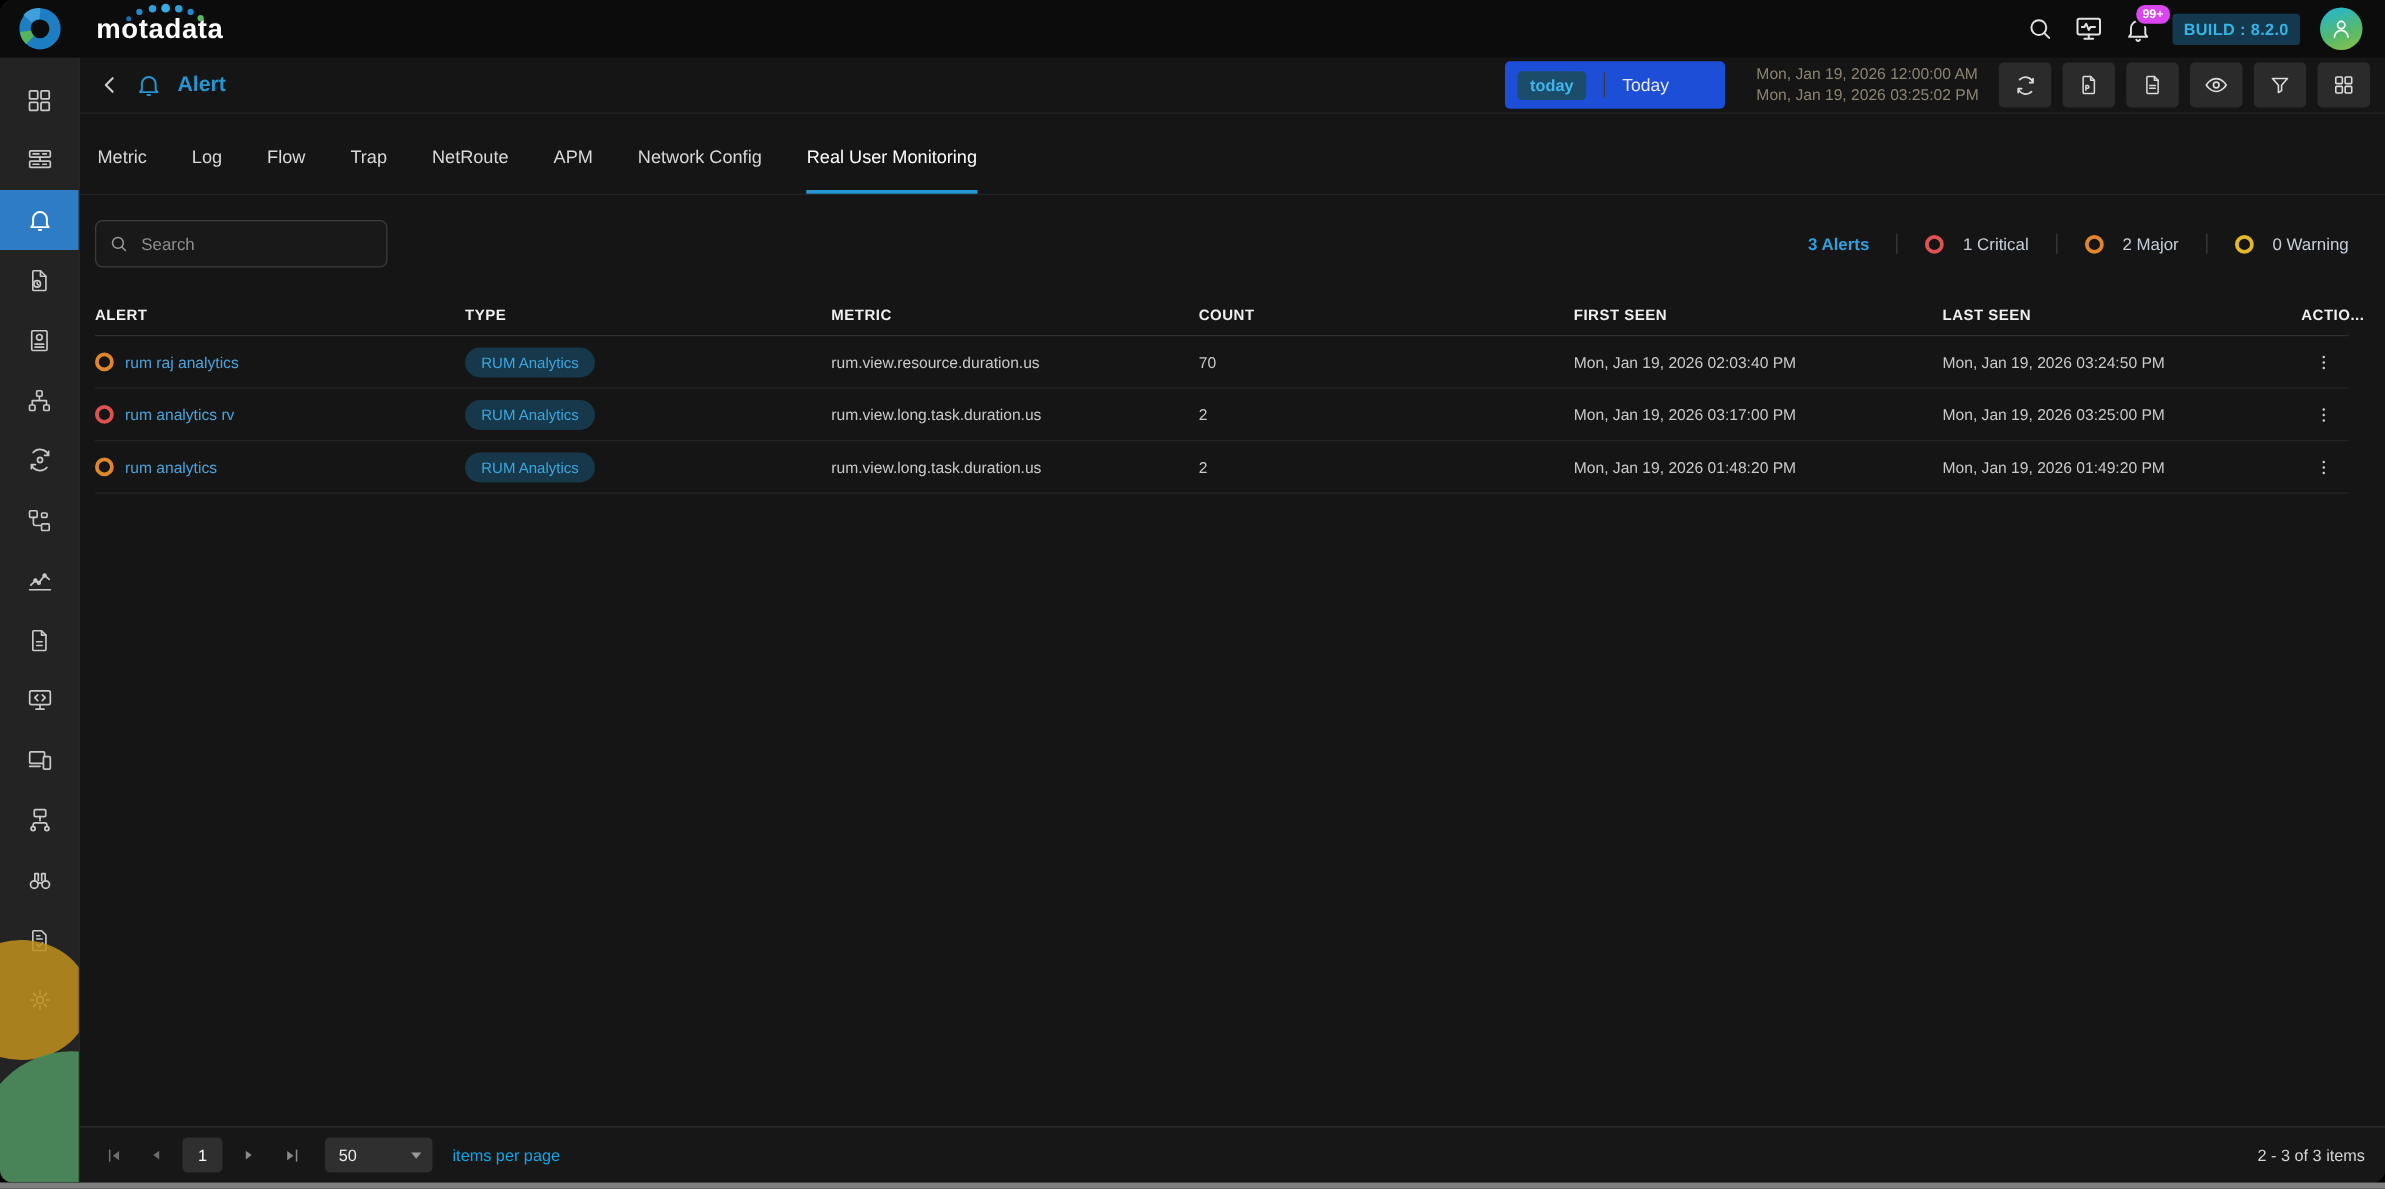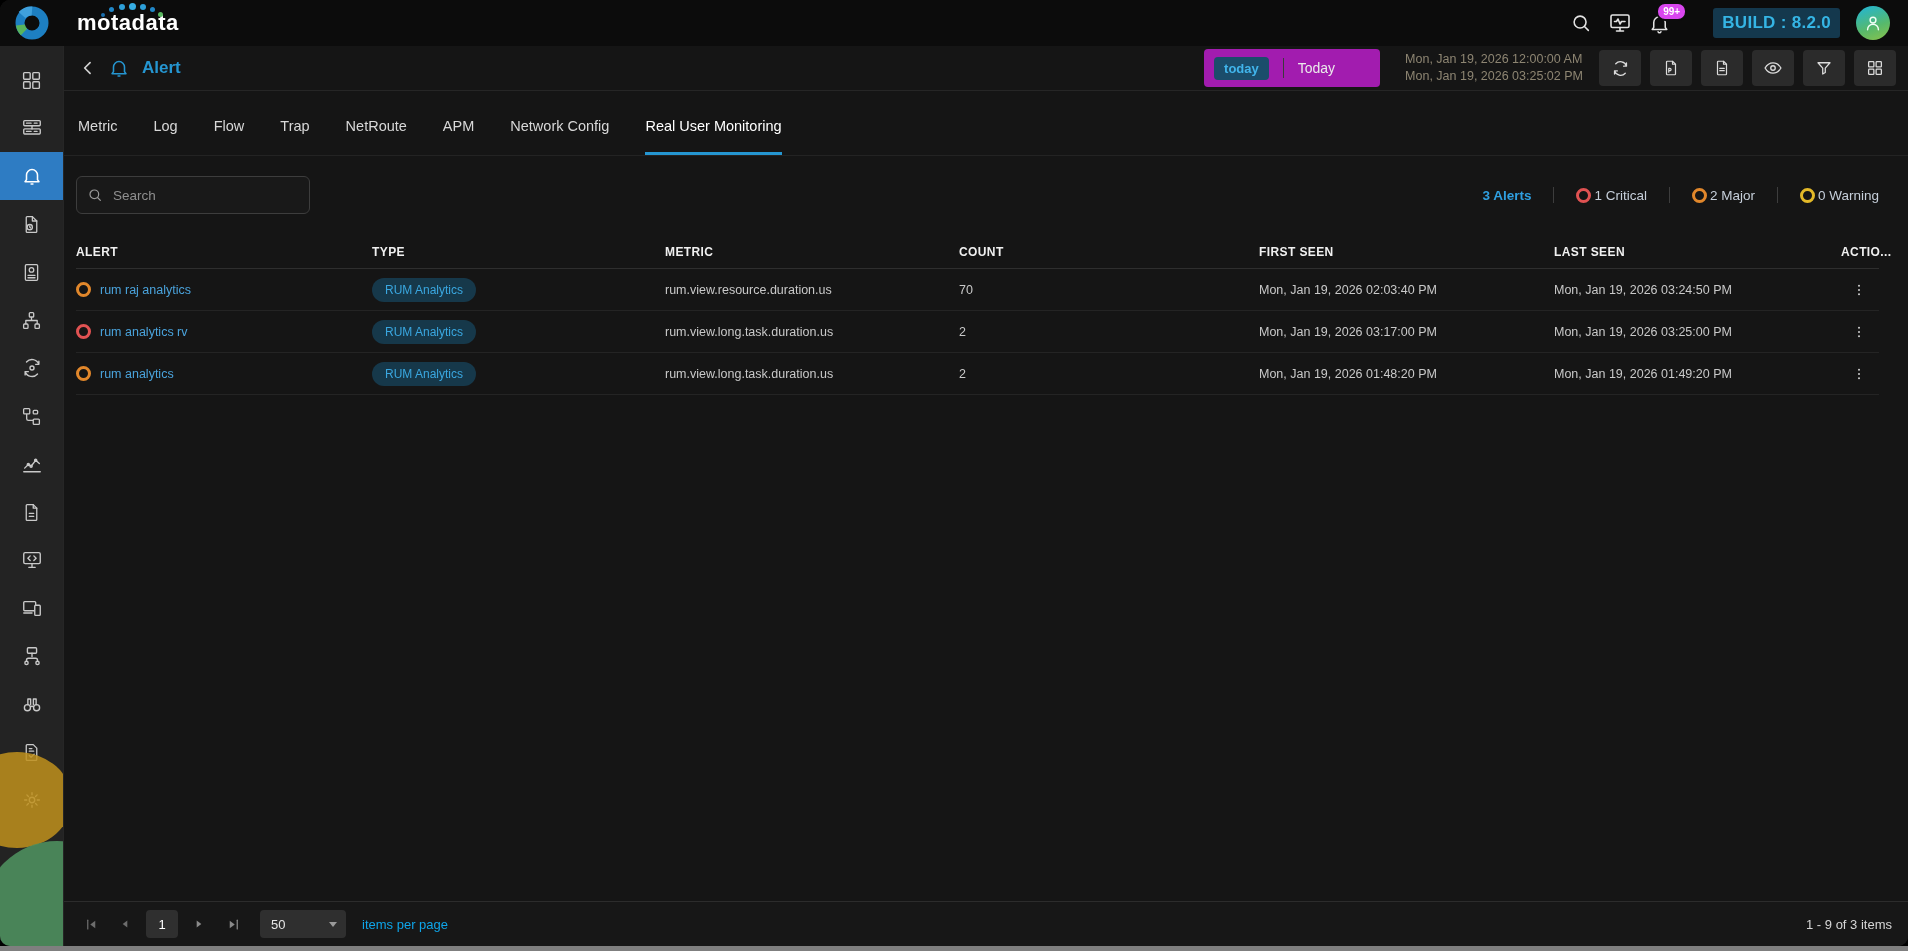--- a/index.html
+++ b/index.html
@@ -11,40 +11,40 @@
   .topbar{position:absolute;left:0;top:0;width:100%;height:46px;background:#0c0c0c;display:flex;align-items:center;z-index:5;}
   .logo-mark{width:63px;display:flex;justify-content:center;align-items:center;}
   .logo-text-wrap{position:relative;margin-left:14px;}
   .logo-text{color:#fff;font-size:22px;font-weight:bold;letter-spacing:.5px;}
   .logo-dots{position:absolute;left:24px;top:-7px;width:64px;height:14px;}
   .logo-dots i{position:absolute;border-radius:50%;}
   .topbar-right{margin-left:auto;display:flex;align-items:center;gap:16px;padding-right:18px;}
   .tb-icon{color:#e3e3e3;display:flex;align-items:center;cursor:pointer;}
   .bell-wrap{position:relative;}
   .notif-badge{position:absolute;top:-10px;left:8px;background:#d946ef;color:#fff;font-size:10px;font-weight:bold;padding:2px 5px;border-radius:9px;border:2px solid #0c0c0c;}
-  .build-badge{background:#14384d;color:#35b5e5;font-size:17px;font-weight:bold;padding:5px 9px;border-radius:3px;letter-spacing:.3px;margin-left:26px;}
+  .build-badge{background:#14384d;color:#35b5e5;font-size:13px;font-weight:bold;padding:5px 9px;border-radius:3px;letter-spacing:.3px;}
   .avatar{width:34px;height:34px;border-radius:50%;background:linear-gradient(160deg,#29b6c8 10%,#57b96b 60%,#8bc34a 100%);display:flex;align-items:center;justify-content:center;color:#eafff2;}
 
   
   .sidebar{position:absolute;left:0;top:46px;width:63px;height:900px;background:#232323;border-right:1px solid #262626;overflow:hidden;z-index:4;}
   .side-items{display:flex;flex-direction:column;padding-top:10px;}
   .side-item{height:48px;display:flex;align-items:center;justify-content:center;color:#c9c9c9;cursor:pointer;}
   .side-item.active{background:#2e7cc3;color:#fff;}
   .side-decor-yellow{position:absolute;left:-38px;bottom:98px;width:110px;height:96px;border-radius:50%;background:#c0901c;opacity:.85;}
   .side-decor-green{position:absolute;left:-18px;bottom:-45px;width:150px;height:150px;border-radius:50%;background:#4e8f5e;opacity:.9;}
 
   
   .main{position:absolute;left:64px;top:46px;right:0;bottom:0;background:#151515;display:flex;flex-direction:column;}
 
   .page-header{height:44px;border-bottom:1px solid #262626;display:flex;align-items:center;padding:0 12px 0 14px;flex:0 0 auto;}
   .back-btn{color:#cfcfcf;display:flex;align-items:center;cursor:pointer;margin-right:10px;}
   .page-title-icon{color:#2596d1;display:flex;align-items:center;margin-right:12px;}
   .page-title{color:#2596d1;font-size:17px;font-weight:bold;}
   .header-right{margin-left:auto;display:flex;align-items:center;}
-  .range-box{background:#a21caf;border-radius:4px;height:38px;display:flex;align-items:center;padding:0 16px 0 10px;min-width:150px;}
+  .range-box{background:#1d4ed8;border-radius:4px;height:38px;display:flex;align-items:center;padding:0 16px 0 10px;min-width:150px;}
   .chip-today{background:#1b4d6b;color:#41b5ec;font-size:13px;font-weight:bold;padding:4px 10px;border-radius:4px;}
   .range-sep{width:1px;height:20px;background:#3a3a3a;margin:0 14px;}
   .range-label{color:#eaeaea;font-size:14px;}
   .range-times{margin-left:25px;margin-right:16px;color:#8d8572;font-size:12.5px;line-height:1.35;white-space:nowrap;}
   .hdr-actions{display:flex;gap:9px;}
   .hdr-btn{width:42px;height:36px;background:#2b2b2b;border:none;border-radius:4px;color:#dcdcdc;display:flex;align-items:center;justify-content:center;cursor:pointer;padding:0;}
 
   
   .tabs{height:64px;display:flex;align-items:flex-end;gap:36px;padding:0 0 0 14px;border-bottom:1px solid #232323;flex:0 0 auto;}
   .tab{color:#d8d8d8;font-size:14.5px;padding-bottom:18px;cursor:pointer;border-bottom:3px solid transparent;white-space:nowrap;}
@@ -53,21 +53,21 @@
   
   .content{flex:1 1 auto;padding:20px 29px 0 12px;overflow:hidden;}
   .content-top{display:flex;align-items:center;margin-bottom:22px;}
   .search-box{display:flex;align-items:center;width:212px;height:36px;border:1px solid #3d3d3d;border-radius:6px;background:#191919;padding:0 10px;gap:8px;}
   .search-box input{background:transparent;border:none;outline:none;color:#d8d8d8;font-size:13.5px;width:100%;font-family:inherit;}
   .search-box input::placeholder{color:#8f8f8f;}
   .search-icon{color:#9a9a9a;display:flex;}
   .summary{margin-left:auto;display:flex;align-items:center;gap:22px;font-size:13.5px;}
   .sum-total{color:#2f9fe0;font-weight:600;cursor:pointer;}
   .sum-sep{width:1px;height:16px;background:#3d3d3d;}
-  .sum-item{display:flex;align-items:center;gap:3px;color:#c6cfda;}
+  .sum-item{display:flex;align-items:center;gap:15px;color:#c6cfda;}
   .ring{width:9px;height:9px;border-radius:50%;border:3px solid;display:inline-block;}
   .ring.critical{border-color:#e05252;}
   .ring.major{border-color:#e1872b;}
   .ring.warning{border-color:#e3b928;}
 
   
   .table{width:100%;}
   .trow,.thead{display:grid;grid-template-columns:296px 293px 294px 300px 295px 287px 1fr;align-items:center;}
   .thead{height:32px;border-bottom:1px solid #2e2e2e;color:#f0f0f0;font-size:12px;font-weight:bold;letter-spacing:.4px;}
   .thead .col-actions{text-align:right;padding-right:6px;}
@@ -485,19 +485,19 @@
             <path d="M18 5v14" stroke="currentColor" stroke-width="2" stroke-linecap="round" fill="none"></path>
             <path d="M6 6l8 6-8 6z" fill="currentColor"></path>
           </svg>
         </button>
       </div>
       <div class="size-select">
         <span>50</span>
         <span class="caret-down"></span>
       </div>
       <span class="per-page-label">items per page</span>
-      <span class="range-count">1 - 9 of 3 items</span>
+      <span class="range-count">2 - 3 of 3 items</span>
     </div>
 
   </div>
 </div>
 
 <div class="screen-edge"></div>
 
 </body></html>

